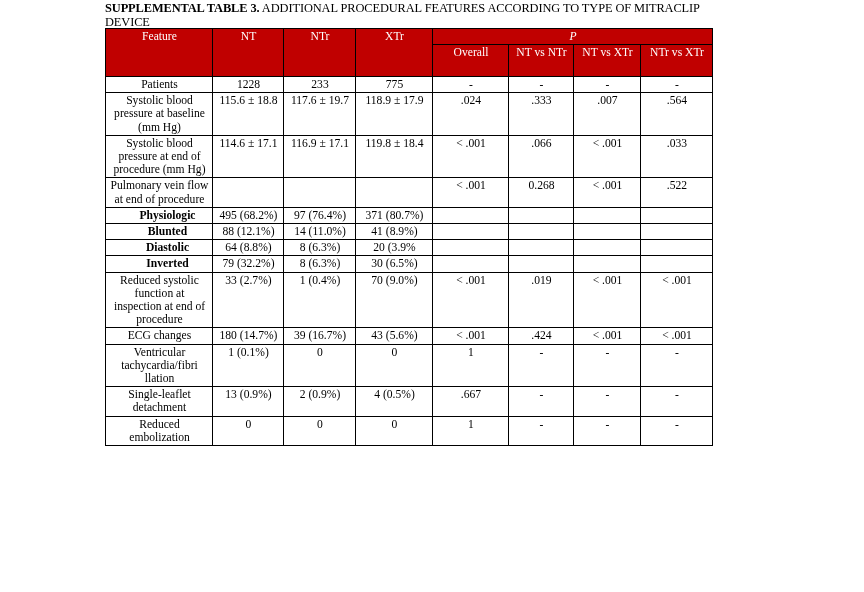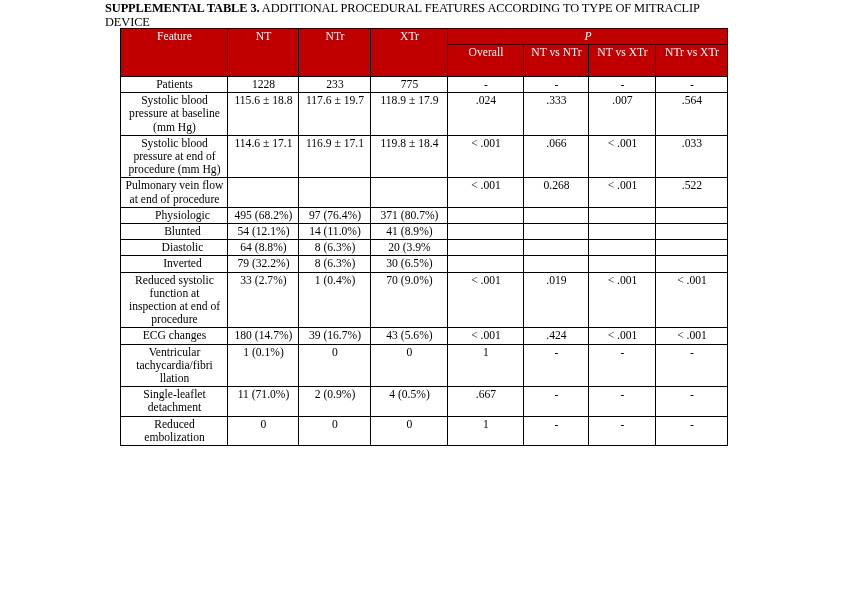--- a/index.html
+++ b/index.html
@@ -27,21 +27,21 @@
     width: 610px;
     font-size: 12.4px;
     line-height: 13.6px;
     letter-spacing: -0.1px;
   }
   .title-block .lead {
     font-weight: bold;
   }
   table.sup-table {
     position: absolute;
-    left: 120px;
+    left: 105px;
     top: 28px;
     width: 607px;
     border-collapse: collapse;
     table-layout: fixed;
     font-size: 11.6px;
     line-height: 13.2px;
   }
   table.sup-table td,
   table.sup-table th {
     border: 1px solid #000000;
@@ -72,20 +72,21 @@
     vertical-align: top;
     padding-top: 1px;
     line-height: 13.2px;
   }
   td.feat {
     text-align: left;
     padding-left: 5px;
   }
   td.feat.sub {
     padding-left: 20px;
+    font-weight: bold;
   }
   
   col.c-feature { width: 107px; }
   col.c-nt      { width: 71px; }
   col.c-ntr     { width: 72px; }
   col.c-xtr     { width: 77px; }
   col.c-overall { width: 76px; }
   col.c-ntvntr  { width: 65px; }
   col.c-ntvxtr  { width: 67px; }
   col.c-ntrvxtr { width: 72px; }
@@ -171,21 +172,21 @@
           <td>495 (68.2%)</td>
           <td>97 (76.4%)</td>
           <td>371 (80.7%)</td>
           <td></td>
           <td></td>
           <td></td>
           <td></td>
         </tr>
         <tr>
           <td class="feat sub">Blunted</td>
-          <td>54 (12.1%)</td>
+          <td>88 (12.1%)</td>
           <td>14 (11.0%)</td>
           <td>41 (8.9%)</td>
           <td></td>
           <td></td>
           <td></td>
           <td></td>
         </tr>
         <tr>
           <td class="feat sub">Diastolic</td>
           <td>64 (8.8%)</td>
@@ -231,21 +232,21 @@
           <td>1 (0.1%)</td>
           <td>0</td>
           <td>0</td>
           <td>1</td>
           <td>-</td>
           <td>-</td>
           <td>-</td>
         </tr>
         <tr>
           <td class="feat">Single-leaflet detachment</td>
-          <td>11 (71.0%)</td>
+          <td>13 (0.9%)</td>
           <td>2 (0.9%)</td>
           <td>4 (0.5%)</td>
           <td>.667</td>
           <td>-</td>
           <td>-</td>
           <td>-</td>
         </tr>
         <tr>
           <td class="feat">Reduced embolization</td>
           <td>0</td>

